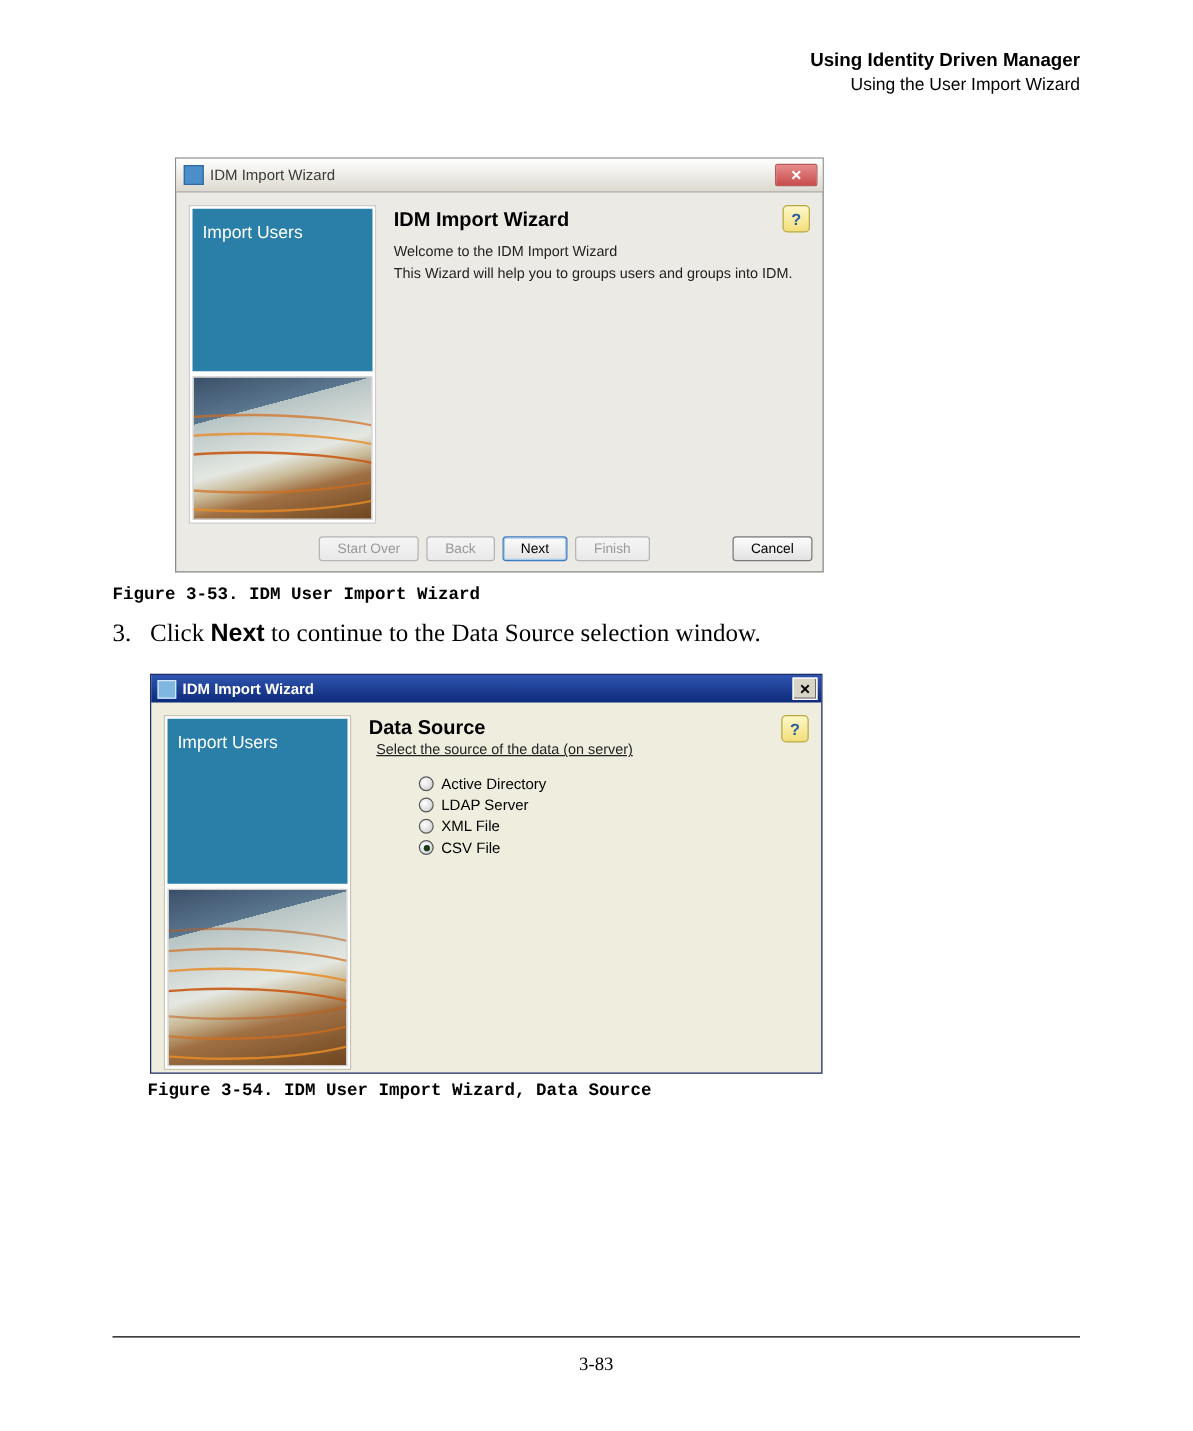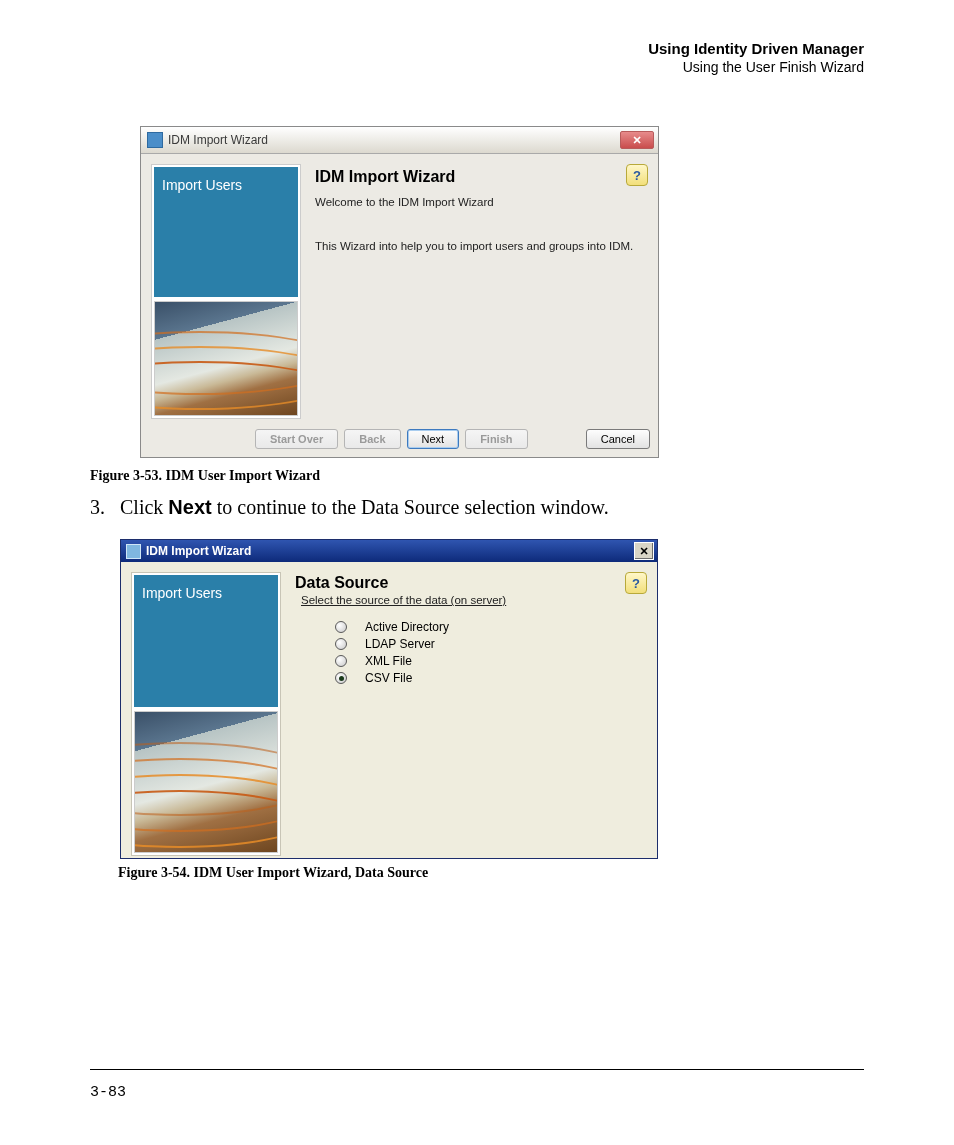--- a/index.html
+++ b/index.html
@@ -27,21 +27,21 @@
     font-size: 15px;
   }
   .header-sub {
     font-size: 14px;
   }
   .figure-wrap {
     margin-left: 50px;
     margin-bottom: 10px;
   }
   .caption {
-    font-family: Liberation Serif, serif;
+    font-family: Liberation Mono, monospace;
     font-weight: bold;
     font-size: 14px;
     margin: 6px 0 8px 0;
   }
   .body-line {
     font-family: "Times New Roman", Times, serif;
     font-size: 20px;
     margin-bottom: 20px;
     margin-top: 12px;
   }
@@ -134,21 +134,21 @@
   .wiz1-main h2 {
     font-family: Arial, Helvetica, sans-serif;
     font-size: 16px;
     font-weight: bold;
     margin: 0 0 10px 0;
     color: #000;
   }
   .wiz1-main .welcome {
     font-size: 11.5px;
     color: #222;
-    margin-bottom: 32px;
+    margin-bottom: 5px;
   }
   .wiz1-main .desc {
     font-size: 11.5px;
     color: #222;
   }
   .help-icon {
     position: absolute;
     top: 0; right: 0;
     width: 20px; height: 20px;
     border: 1px solid #b8a93a;
@@ -176,21 +176,20 @@
   }
   .btn.primary {
     border: 1px solid #3e7abf;
     box-shadow: 0 0 0 1px #a9cdef inset;
   }
   .btn[disabled] {
     color: #9a9a9a;
     border-color: #b5b5b5;
     background: linear-gradient(#f5f5f5, #e9e9e9);
     cursor: default;
-    font-weight: bold;
   }
   .wiz1-buttons .lead-gap { width: 100px; }
   
   .wiz2 {
     width: 536px;
     border: 1px solid #1c2d6b;
     background: #efedde;
     font-family: Tahoma, Arial, sans-serif;
     margin-left: 30px;
   }
@@ -280,21 +279,21 @@
     color: #222;
     margin: 0 0 14px 6px;
     text-decoration: underline;
   }
   .radio-list {
     margin-left: 40px;
   }
   .radio-row {
     display: flex;
     align-items: center;
-    gap: 18px;
+    gap: 6px;
     font-size: 12px;
     color: #000;
     margin-bottom: 3px;
     cursor: pointer;
   }
   .radio-dot {
     width: 12px; height: 12px;
     border: 1px solid #5a5a5a;
     border-radius: 50%;
     background: radial-gradient(circle at 35% 35%, #fff, #c8c8c8);
@@ -313,33 +312,33 @@
     bottom: 44px;
     left: 90px;
     right: 90px;
   }
   .footer hr {
     border: none;
     border-top: 1px solid #000;
     margin-bottom: 14px;
   }
   .footer-num {
-    text-align: left;
-    font-family: Liberation Mono, monospace;
+    text-align: center;
+    font-family: Liberation Serif, serif;
     font-size: 15px;
   }
 </style>
 </head>
 <body>
 
 <div class="page">
 
   <div class="header">
     <div class="header-bold">Using Identity Driven Manager</div>
-    <div class="header-sub">Using the User Finish Wizard</div>
+    <div class="header-sub">Using the User Import Wizard</div>
   </div>
 
   <div class="figure-wrap">
     <div class="wiz1">
       <div class="wiz1-titlebar">
         <div class="tb-icon"></div>
         <span>IDM Import Wizard</span>
         <span class="spacer"></span>
         <div class="wiz1-close">
           <span>✕</span>
@@ -355,21 +354,21 @@
             <div class="swoosh s2"></div>
             <div class="swoosh s3"></div>
           </div>
         </div>
         <div class="wiz1-main">
           <div class="help-icon">
             <span>?</span>
           </div>
           <h2>IDM Import Wizard</h2>
           <div class="welcome">Welcome to the IDM Import Wizard</div>
-          <div class="desc">This Wizard into help you to import users and groups into IDM.</div>
+          <div class="desc">This Wizard will help you to groups users and groups into IDM.</div>
         </div>
       </div>
       <div class="wiz1-buttons">
         <div class="lead-gap"></div>
         <button class="btn" disabled="">Start Over</button>
         <button class="btn" disabled="">Back</button>
         <button class="btn primary">Next</button>
         <button class="btn" disabled="">Finish</button>
         <div class="gap"></div>
         <button class="btn">Cancel</button>

